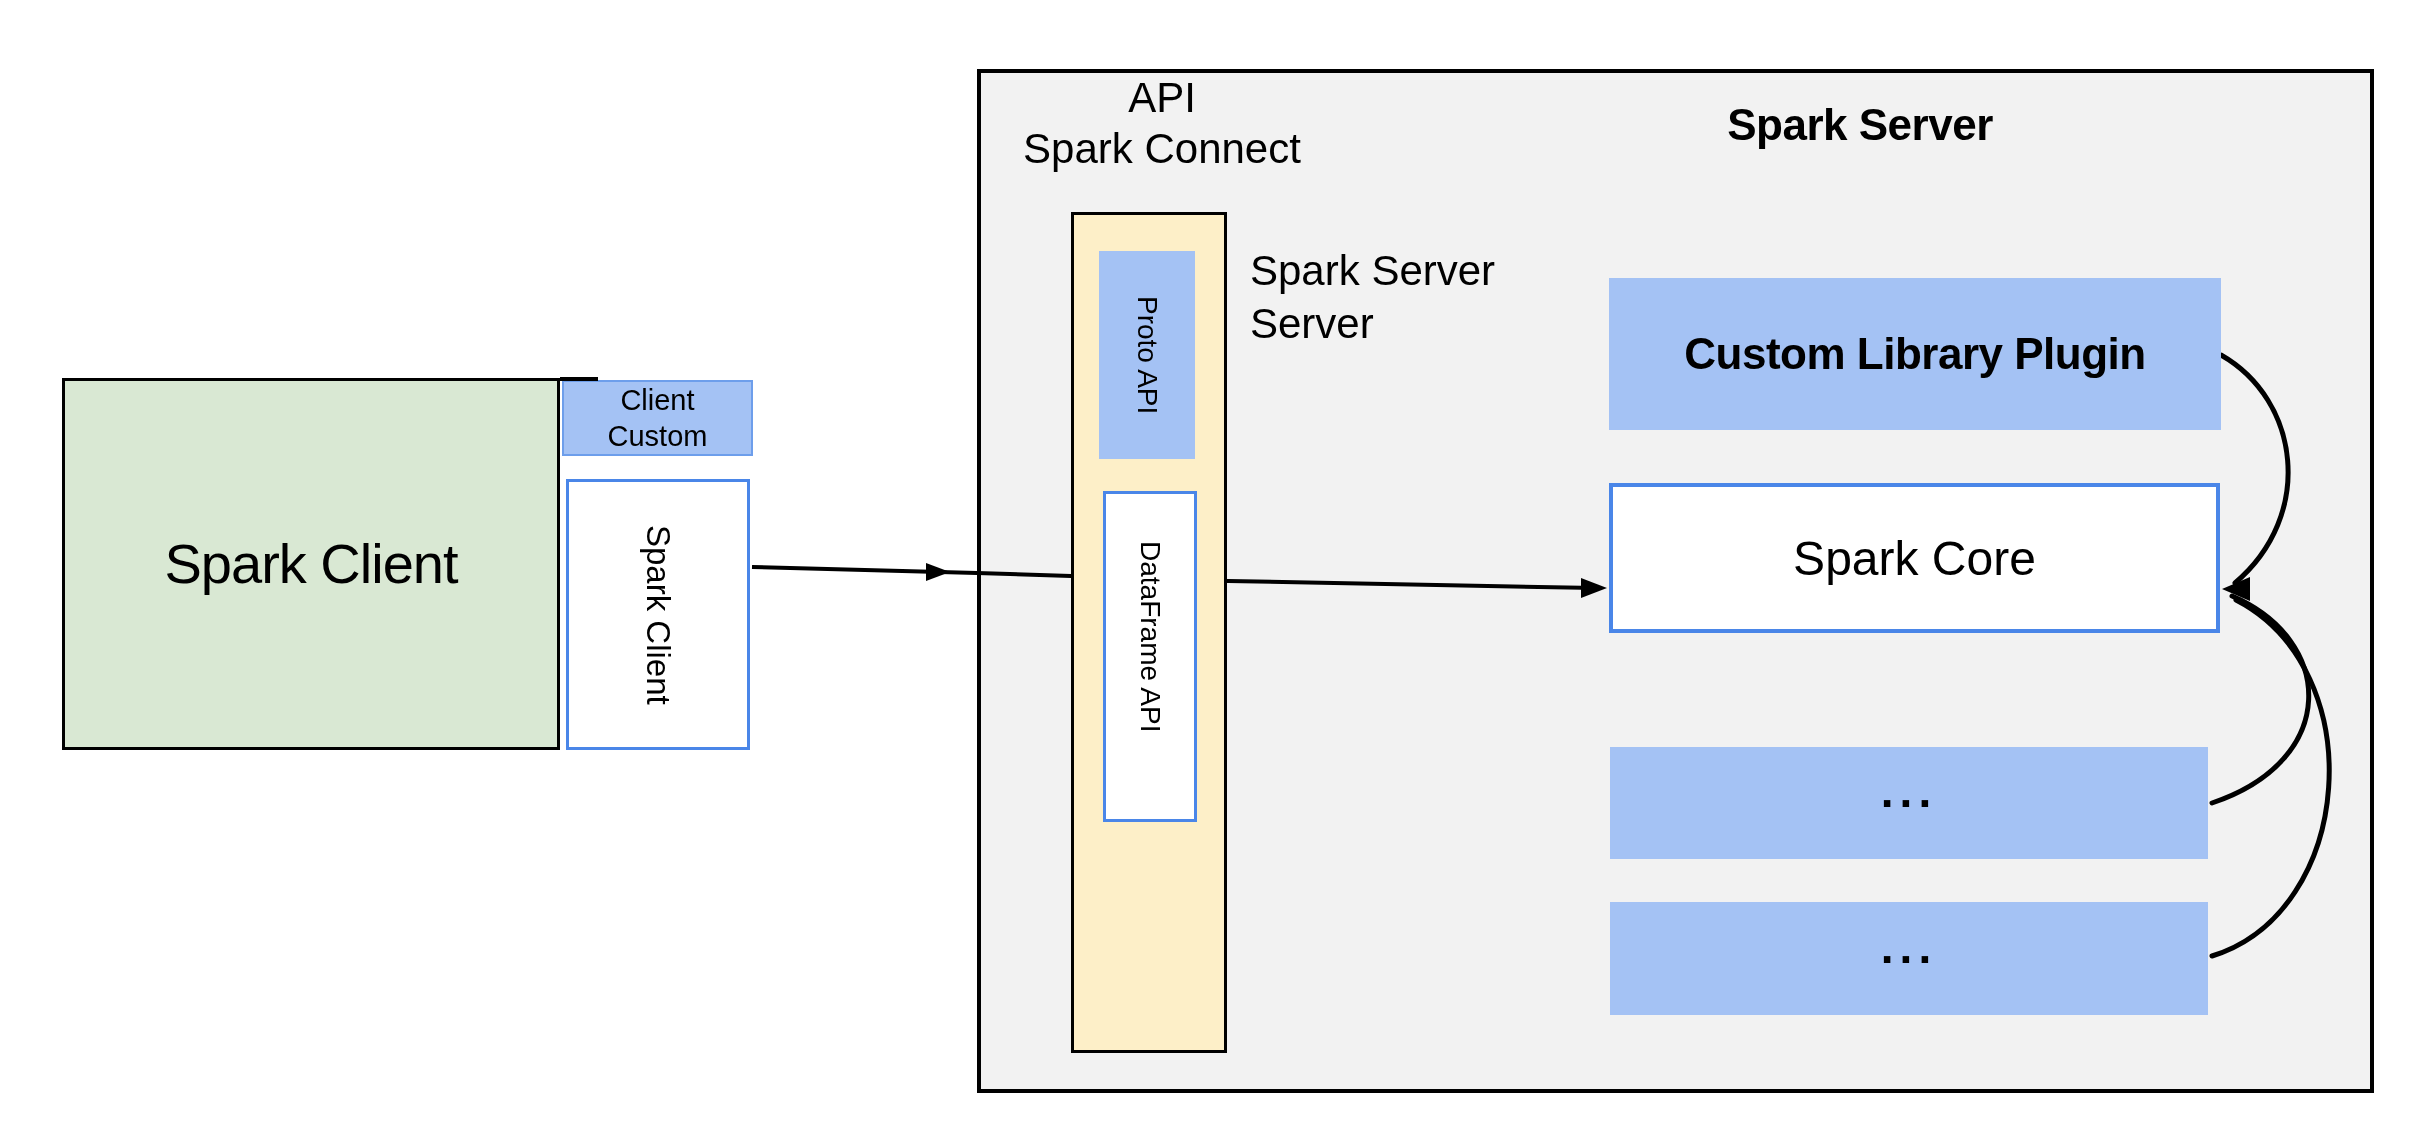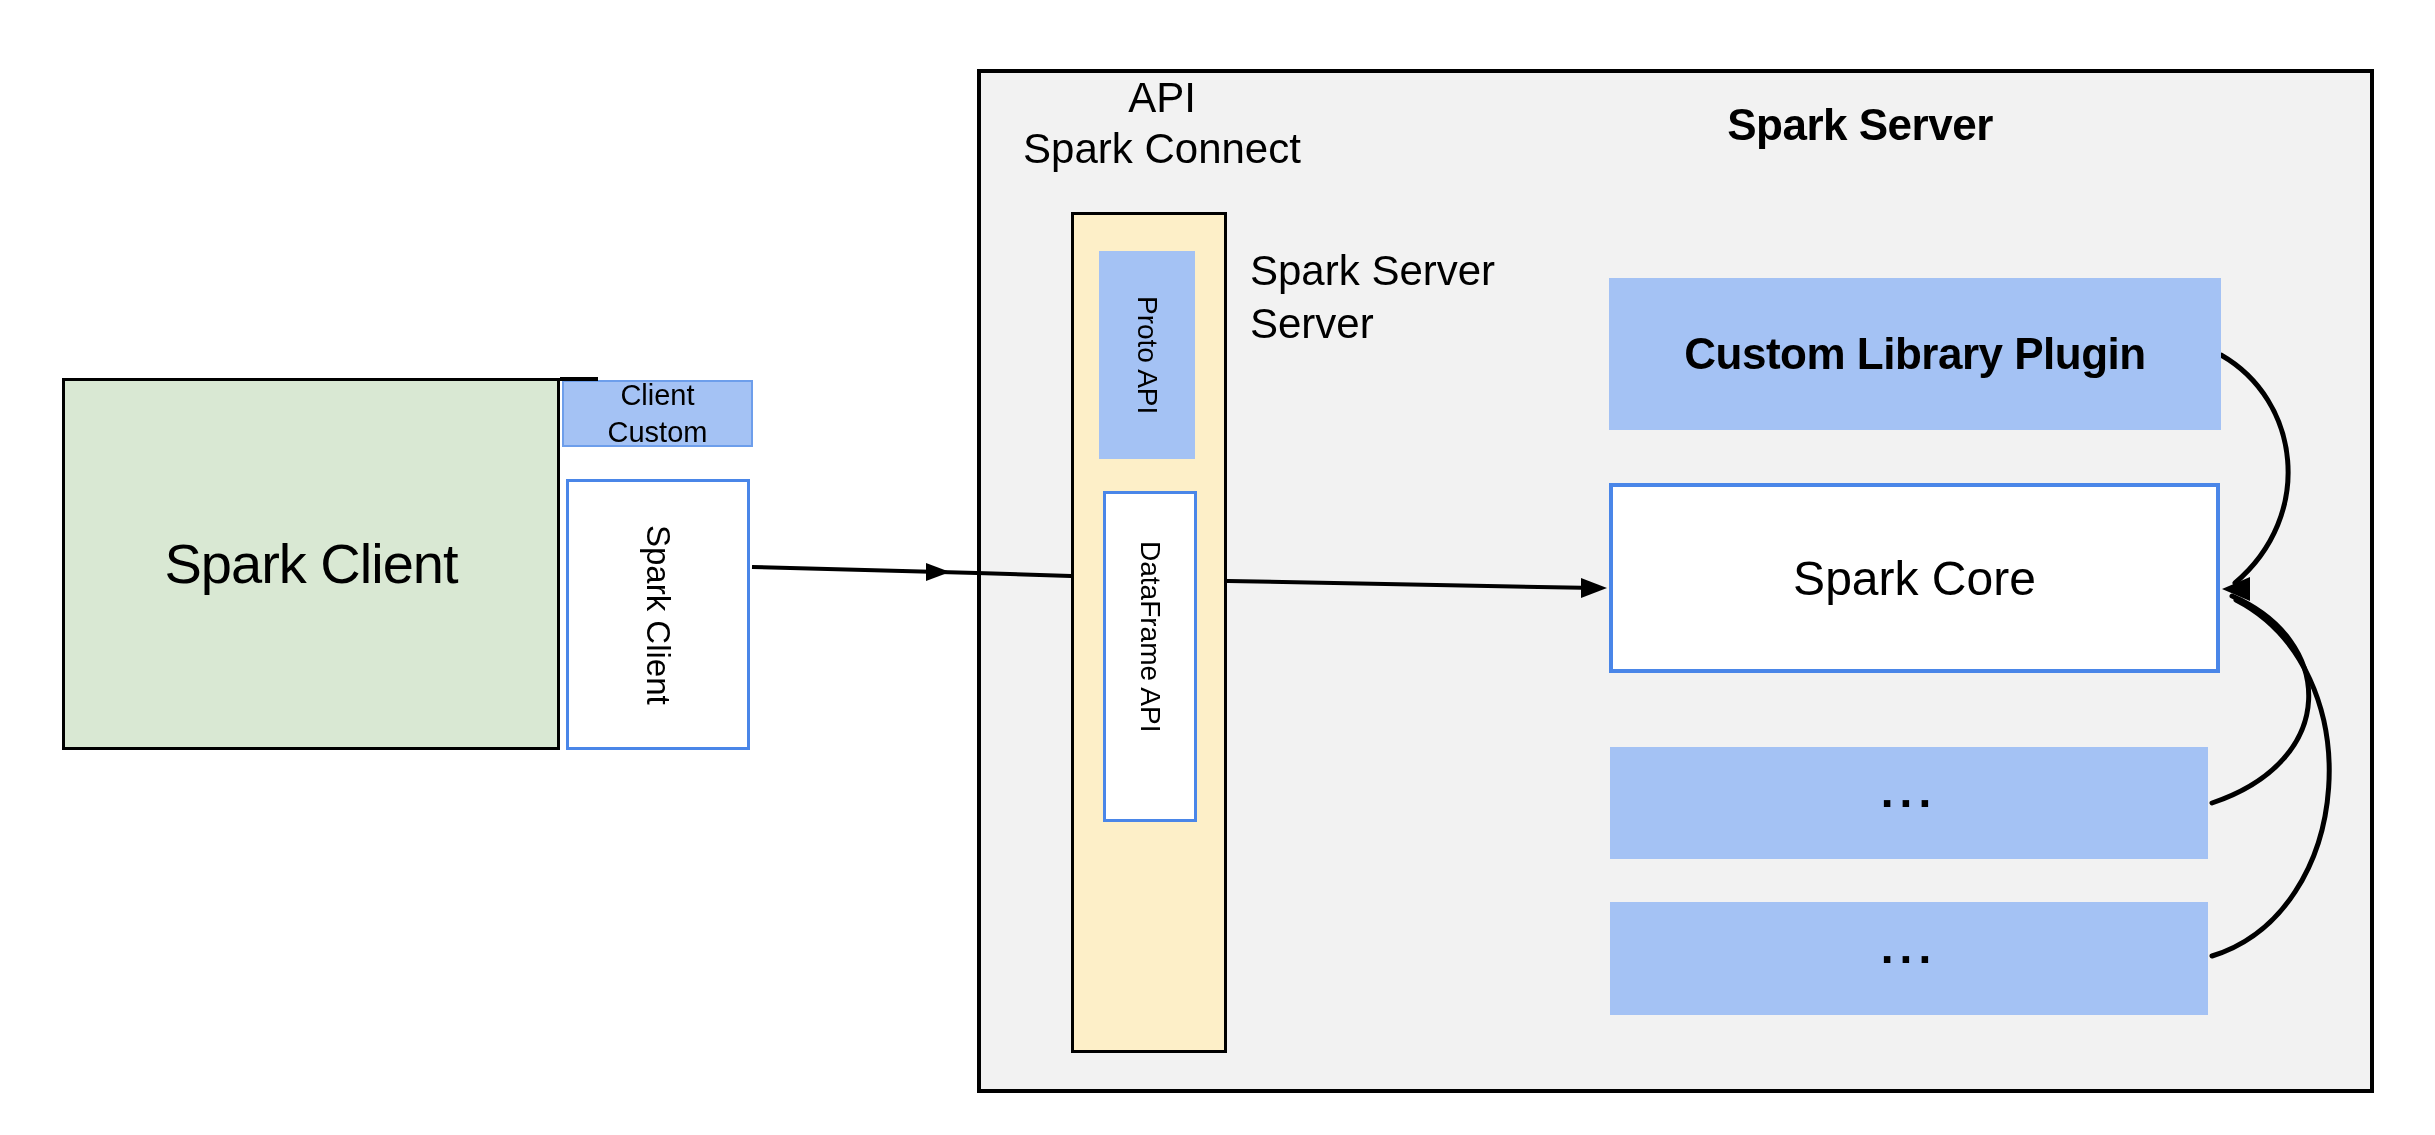--- a/index.html
+++ b/index.html
@@ -13,41 +13,41 @@
 
   
   #server-box { left:977px; top:69px; width:1397px; height:1024px;
     background:#f2f2f2; border:4px solid #000; z-index:0; }
   #green-box { left:62px; top:378px; width:498px; height:372px;
     background:#d9e8d3; border:3px solid #000; z-index:2;
     font-size:56px; line-height:1.3; letter-spacing:-1px; }
   #green-top-extra { left:560px; top:377px; width:38px; height:4px; background:#000; z-index:3; }
 
   
-  #client-package-box { left:562px; top:380px; width:191px; height:67px;
+  #client-package-box { left:562px; top:380px; width:191px; height:76px;
     background:#a4c2f4; border:2px solid #6d9eeb; z-index:2;
     font-size:29px; line-height:1.25; }
   #spark-client-box { left:566px; top:479px; width:184px; height:271px;
     background:#fff; border:3px solid #4a86e8; z-index:2; }
   .vtext { writing-mode:vertical-rl; }
   #spark-client-box .vtext { font-size:33px; }
 
   
   #yellow-box { left:1071px; top:212px; width:156px; height:841px;
     background:#fdefc8; border:3px solid #000; z-index:2; }
   #proto-box { left:1099px; top:251px; width:96px; height:208px;
     background:#a4c2f4; z-index:3; font-size:28px; }
   #dataframe-box { left:1103px; top:491px; width:94px; height:331px;
     background:#fff; border:3px solid #4a86e8; z-index:3;
     font-size:28px; padding-bottom:40px; }
 
   
   #custom-plugin-box { left:1609px; top:278px; width:612px; height:152px;
     background:#a4c2f4; z-index:2; font-size:44px; letter-spacing:-0.5px;font-weight:bold; }
-  #spark-core-box { left:1609px; top:483px; width:611px; height:190px;
+  #spark-core-box { left:1609px; top:483px; width:611px; height:150px;
     background:#fff; border:4px solid #4a86e8; z-index:2; font-size:48px; }
   .more-box { left:1610px; width:598px; height:112px;
     background:#a4c2f4; z-index:2; font-size:46px; font-weight:700; letter-spacing:6px; }
   #more-box-1 { top:747px; }
   #more-box-2 { top:902px; height:113px; }
   .more-box span { transform:translateY(-12px); display:inline-block; }
 
   
   .label { z-index:4; }
   #connect-api-label { left:977px; top:72px; width:370px;

